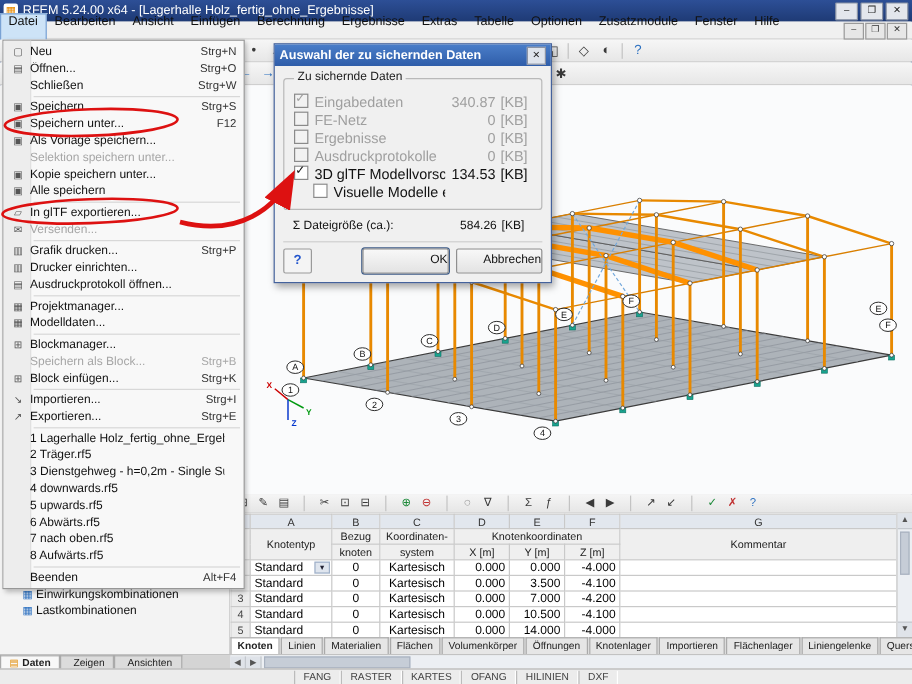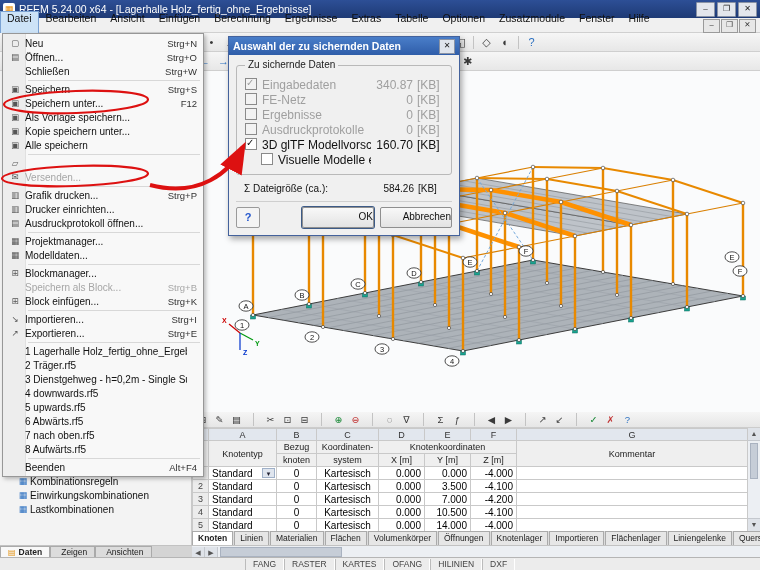--- a/index.html
+++ b/index.html
@@ -812,37 +812,43 @@
     <div class="mi">
       <span class="mi-icon">▣</span>
       <span class="mi-label">Speichern unter...</span>
       <span class="mi-short">F12</span>
     </div>
     <div class="mi">
       <span class="mi-icon">▣</span>
       <span class="mi-label">Als Vorlage speichern...</span>
       <span class="mi-short"></span>
     </div>
+    <div class="mi" data-disabled="true">
+      <span class="mi-icon"></span>
+      <span class="mi-label">Selektion speichern unter...</span>
+      <span class="mi-short"></span>
+    </div>
     <div class="mi">
       <span class="mi-icon">▣</span>
       <span class="mi-label">Kopie speichern unter...</span>
       <span class="mi-short"></span>
     </div>
     <div class="mi">
       <span class="mi-icon">▣</span>
       <span class="mi-label">Alle speichern</span>
       <span class="mi-short"></span>
     </div>
     <div class="mi" data-sep="true">
       <span class="mi-icon"></span>
       <span class="mi-label"></span>
       <span class="mi-short"></span>
     </div>
     <div class="mi">
       <span class="mi-icon">▱</span>
+      <span class="mi-label">In glTF exportieren...</span>
       <span class="mi-short"></span>
     </div>
     <div class="mi" data-disabled="true">
       <span class="mi-icon">✉</span>
       <span class="mi-label">Versenden...</span>
       <span class="mi-short"></span>
     </div>
     <div class="mi" data-sep="true">
       <span class="mi-icon"></span>
       <span class="mi-label"></span>
@@ -1000,21 +1006,21 @@
           </div>
           <div class="drow" data-disabled="true">
             <span class="cb" data-checked="false"></span>
             <span class="dlabel">Ausdruckprotokolle</span>
             <span class="dval">0</span>
             <span class="dunit">[KB]</span>
           </div>
           <div class="drow" data-disabled="false">
             <span class="cb" data-checked="true"></span>
             <span class="dlabel">3D glTF Modellvorschau</span>
-            <span class="dval">160.70</span>
+            <span class="dval">134.53</span>
             <span class="dunit">[KB]</span>
           </div>
           <div class="drow" data-disabled="false" data-indent="true">
             <span class="cb" data-checked="false"></span>
             <span class="dlabel">Visuelle Modelle einschließen</span>
             <span class="dval"></span>
             <span class="dunit"></span>
           </div>
         </div>
     </div>

